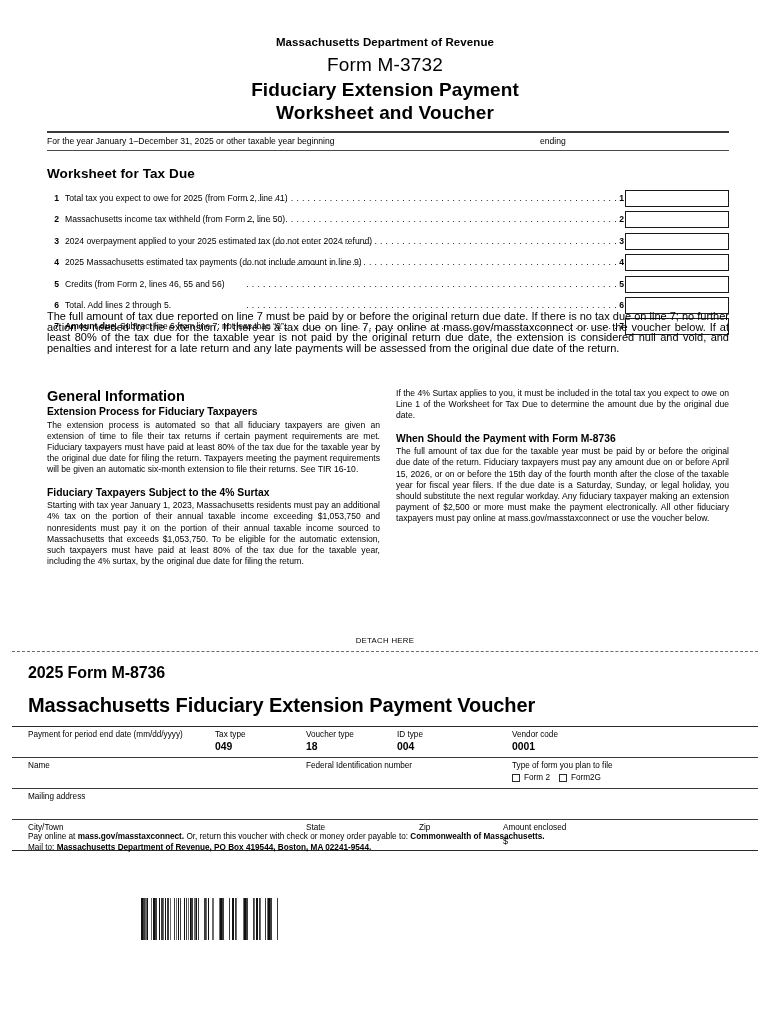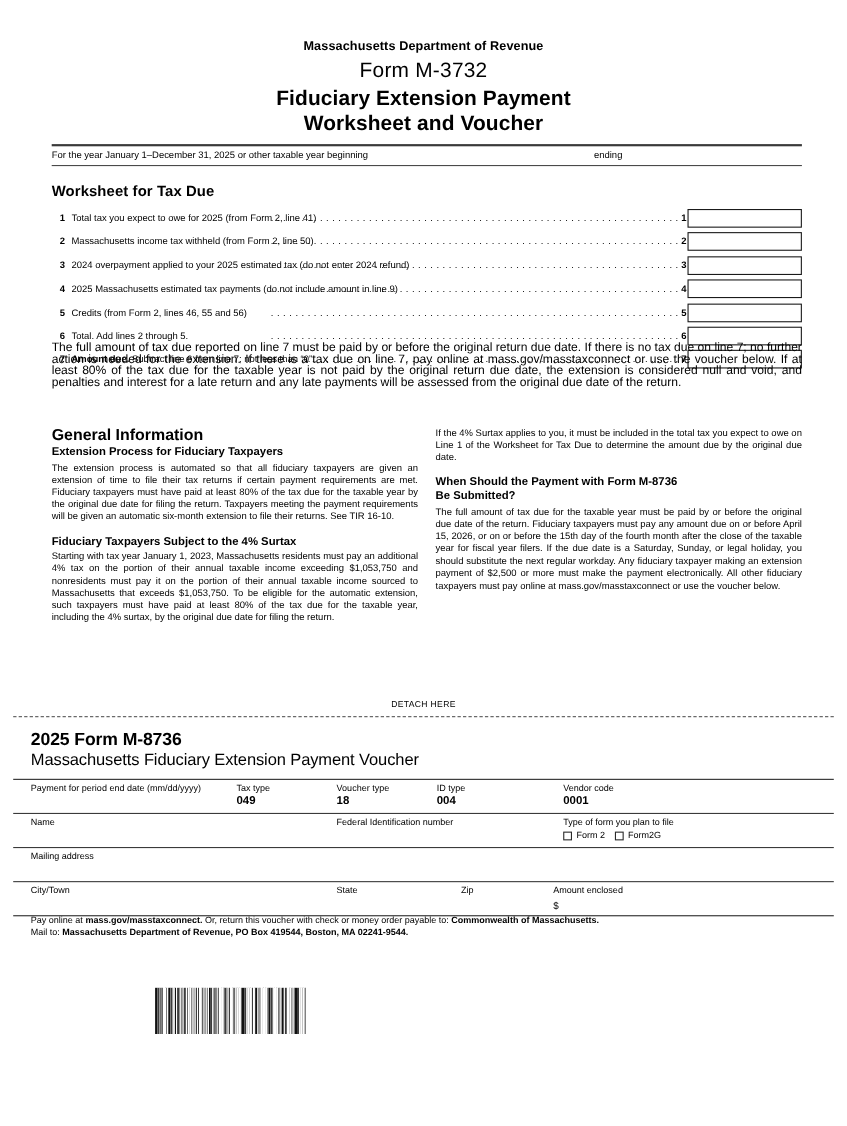--- a/index.html
+++ b/index.html
@@ -103,21 +103,21 @@
     position: absolute; left: 12px; right: 12px; top: 651px;
     border-top: 1.4px dashed #6a6a6a;
   }
 
   
   .voucher { position: absolute; left: 12px; right: 12px; top: 656px; }
   .v-title1 {
     font-size: 16px; font-weight: bold; margin: 8px 0 0 16px; letter-spacing: -.1px;
   }
   .v-title2 {
-    font-size: 15px; font-weight: normal; margin: 0 0 0 16px; letter-spacing: -.1px;
+    font-size: 20px; font-weight: bold; margin: 12px 0 0 16px; letter-spacing: -.1px;
   }
 
   .v-table {
     margin-top: 9px; border-top: 1.6px solid #2a2a2a;
     border-bottom: 1.6px solid #2a2a2a;
   }
   .v-row {
     position: relative; border-bottom: 1px solid #3a3a3a; height: 30px;
   }
   .v-row.last { border-bottom: none; }
@@ -238,21 +238,20 @@
   <div class="col-left">
     <div class="sub">Extension Process for Fiduciary Taxpayers</div>
     <p class="para">The extension process is automated so that all fiduciary taxpayers are given an extension of time to file their tax returns if certain payment requirements are met. Fiduciary taxpayers must have paid at least 80% of the tax due for the taxable year by the original due date for filing the return. Taxpayers meeting the payment requirements will be given an automatic six-month extension to file their returns. See TIR 16-10.</p>
     <div class="sub gap">Fiduciary Taxpayers Subject to the 4% Surtax</div>
     <p class="para">Starting with tax year January 1, 2023, Massachusetts residents must pay an additional 4% tax on the portion of their annual taxable income exceeding $1,053,750 and nonresidents must pay it on the portion of their annual taxable income sourced to Massachusetts that exceeds $1,053,750. To be eligible for the automatic extension, such taxpayers must have paid at least 80% of the tax due for the taxable year, including the 4% surtax, by the original due date for filing the return.</p>
   </div>
 
   <div class="col-right">
     <p class="para">If the 4% Surtax applies to you, it must be included in the total tax you expect to owe on Line 1 of the Worksheet for Tax Due to determine the amount due by the original due date.</p>
     <div class="sub gap">When Should the Payment with Form M-8736</div>
-    <div class="sub">Be Submitted?</div>
     <p class="para">The full amount of tax due for the taxable year must be paid by or before the original due date of the return. Fiduciary taxpayers must pay any amount due on or before April 15, 2026, or on or before the 15th day of the fourth month after the close of the taxable year for fiscal year filers. If the due date is a Saturday, Sunday, or legal holiday, you should substitute the next regular workday. Any fiduciary taxpayer making an extension payment of $2,500 or more must make the payment electronically. All other fiduciary taxpayers must pay online at mass.gov/masstaxconnect or use the voucher below.</p>
   </div>
 
   <div class="detach">DETACH HERE</div>
   <div class="dashline"></div>
 
   <div class="voucher">
     <div class="v-title1">2025 Form M-8736</div>
     <div class="v-title2">Massachusetts Fiduciary Extension Payment Voucher</div>
 

